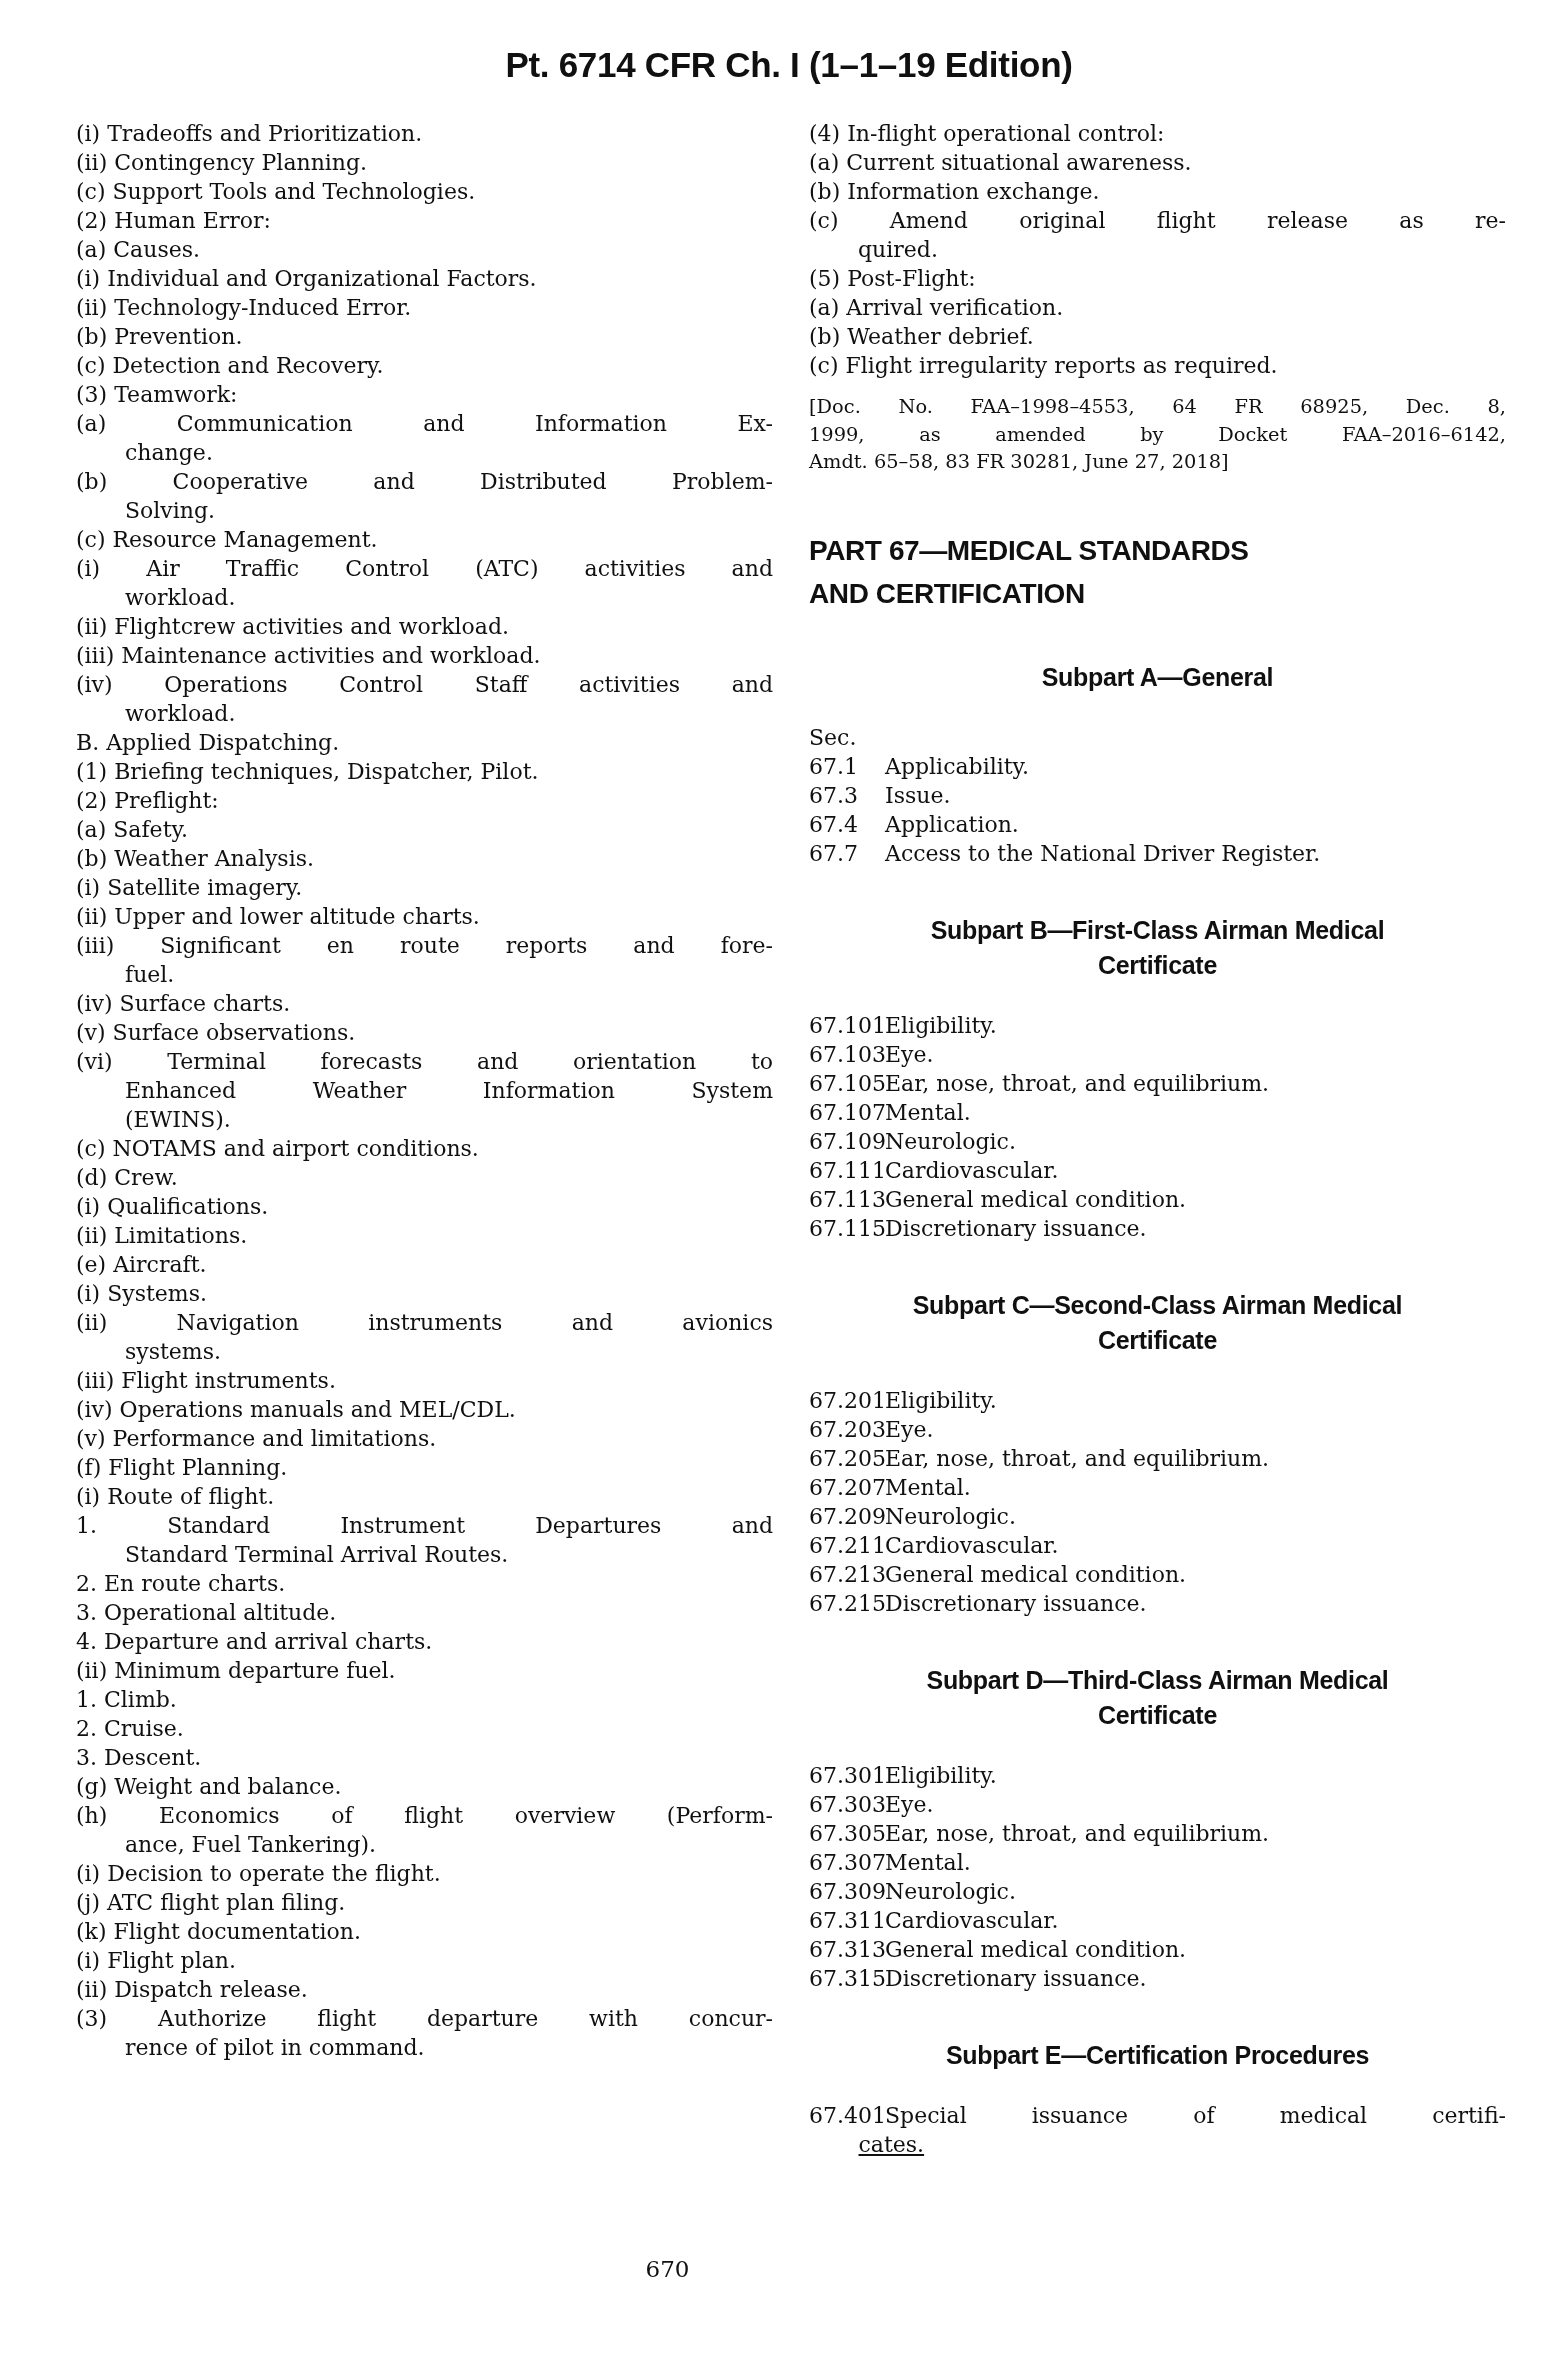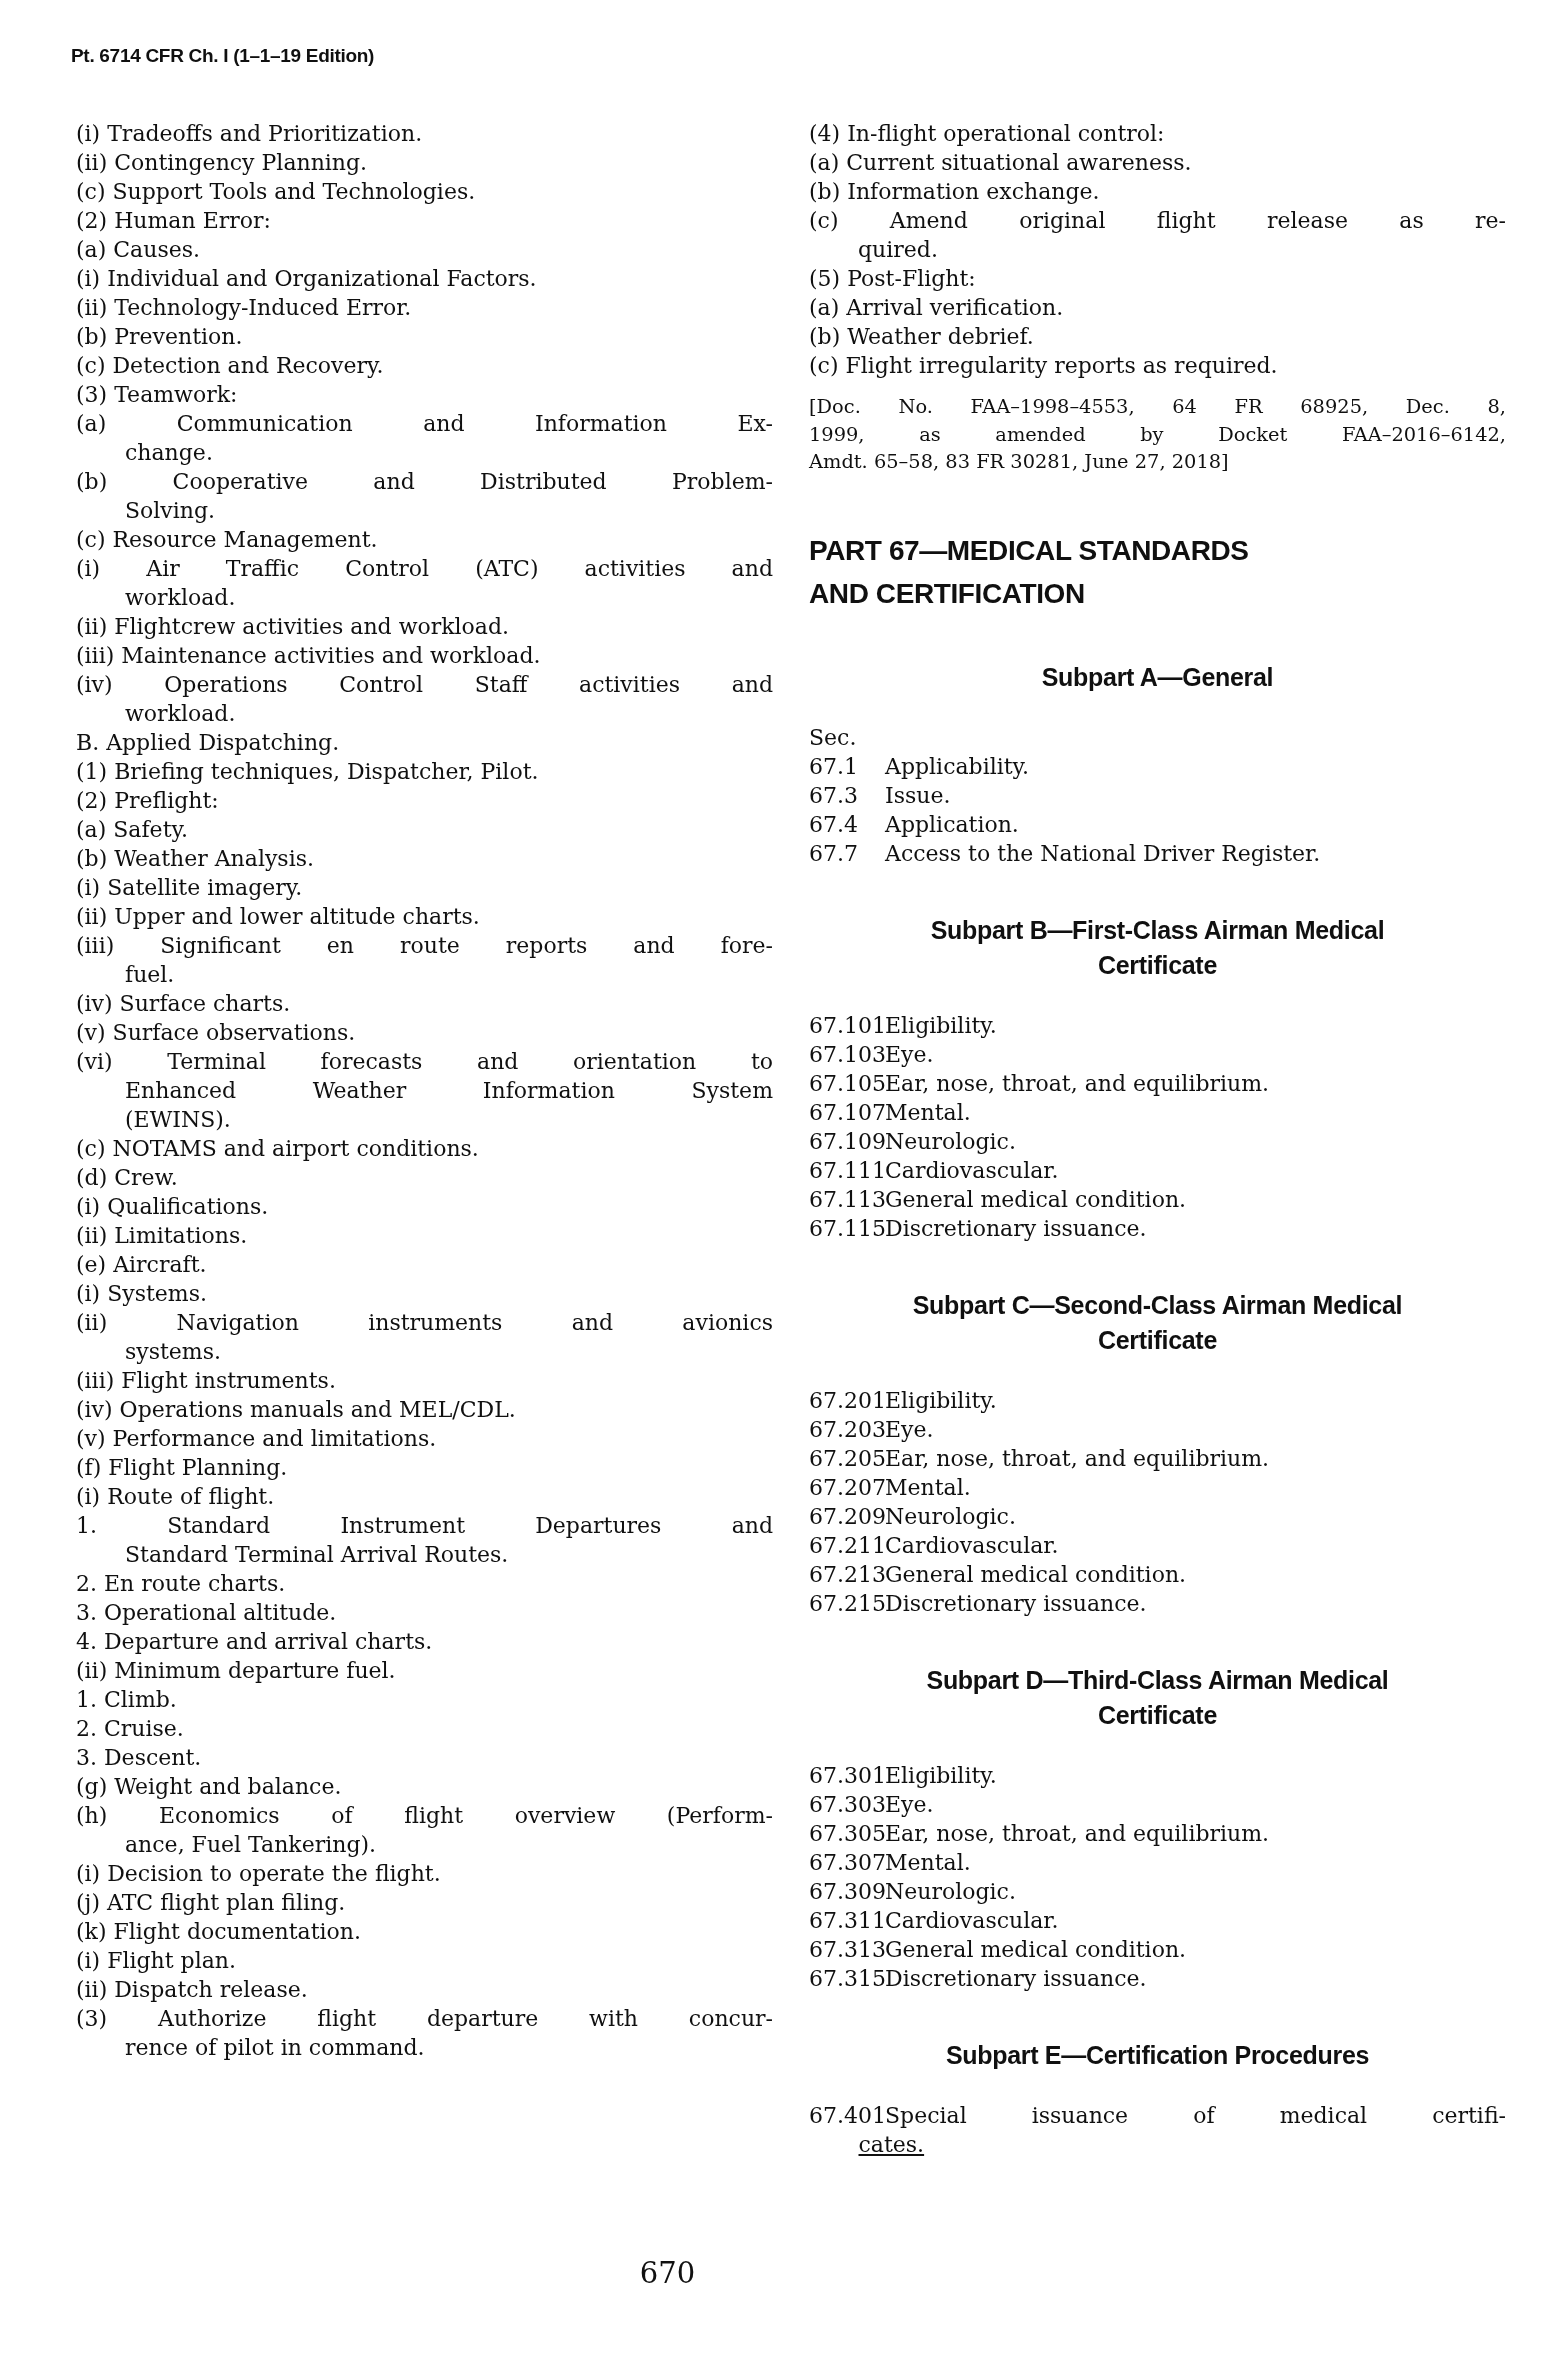--- a/index.html
+++ b/index.html
@@ -5,23 +5,23 @@
   html,body{margin:0;padding:0;background:#e8e8e8;}
   .page{
     position:relative;
     width:1561px;height:2366px;
     background:#ffffff;color:#101010;
     font-family:"DejaVu Serif", serif;
     overflow:hidden;
   }
   .hdr{
     position:absolute;top:45px;left:71px;width:1436px;
-    display:flex;justify-content:flex-start;align-items:baseline;
+    display:flex;justify-content:center;align-items:baseline;
     font-family:"Liberation Sans", sans-serif;
-    font-weight:700;font-size:19px;letter-spacing:-0.3px;
+    font-weight:700;font-size:35px;letter-spacing:-0.3px;
   }
   .col{
     position:absolute;top:119px;width:697px;
     font-size:22px;line-height:29px;
   }
   .col-left{left:76px;}
   .col-right{left:809px;}
   .ln{text-align:left;}
   .justify .fill{text-align:justify;text-align-last:justify;}
   .item .cont{padding-left:49px;}
@@ -35,21 +35,21 @@
     margin-top:45px;margin-bottom:28px;
     font-family:"Liberation Sans", sans-serif;font-weight:700;
     font-size:25px;line-height:35px;text-align:center;letter-spacing:-0.3px;
   }
   .sec-label{text-align:left;}
   .sec-entry{position:relative;padding-left:76px;}
   .sec-entry .num{position:absolute;left:0;top:0;}
   .sec-entry .cont2{margin-left:-26.5px;text-decoration:underline;}
   .footer{
     position:absolute;top:2256px;left:0;width:1335px;
-    text-align:center;font-size:29px;
+    text-align:center;font-size:23px;
   }
 </style>
 </head>
 <body>
 
 <div class="page">
 
   <div class="hdr">
     <span>Pt. 67</span>
     <span>14 CFR Ch. I (1–1–19 Edition)</span>

